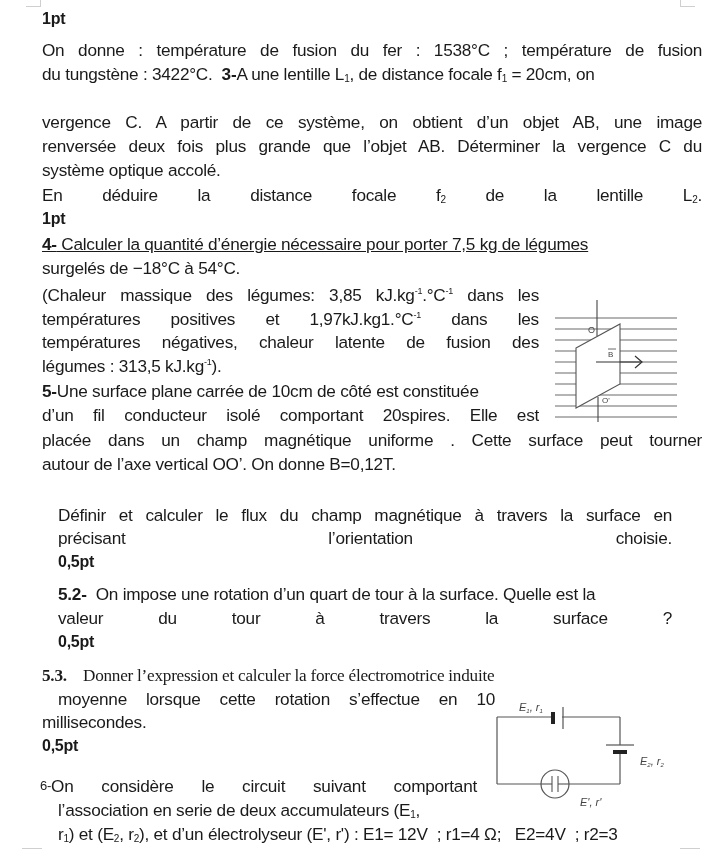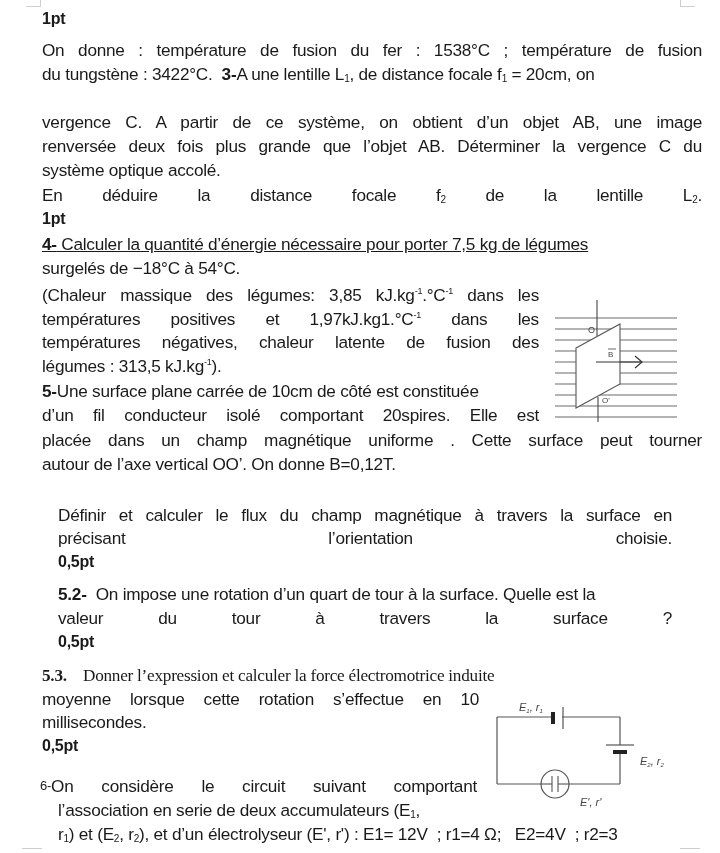--- a/index.html
+++ b/index.html
@@ -114,21 +114,21 @@
     <span>tour</span>
     <span>à</span>
     <span>travers</span>
     <span>la</span>
     <span>surface</span>
     <span>?</span>
   </div>
   <div class="ln ind pts" style="top:630px;">0,5pt</div>
 
   <div class="ln" style="top:664px;font-family:Liberation Serif, serif;"><span class="b">5.3.</span><span style="white-space:pre;">    Donner l’expression et calculer la force électromotrice induite</span></div>
-  <div class="ln narrow j" style="top:687px; width:437px;"><span>moyenne lorsque cette rotation s’effectue en 10</span></div>
+  <div class="ln narrow j" style="top:687px; width:437px;margin-left:16px;"><span>moyenne lorsque cette rotation s’effectue en 10</span></div>
   <div class="ln" style="top:710px;"><span>millisecondes.</span></div>
   <div class="ln pts" style="top:734px;">0,5pt</div>
 
   <svg style="position:absolute; left:490px; top:690px;" width="200" height="125" viewBox="490 690 200 125">
     <g stroke="#555" stroke-width="1.2" fill="none">
       <line x1="497" y1="717" x2="553" y2="717"></line>
       <line x1="562" y1="717" x2="620" y2="717"></line>
       <line x1="497" y1="717" x2="497" y2="784"></line>
       <line x1="620" y1="717" x2="620" y2="745"></line>
       <line x1="620" y1="752" x2="620" y2="784"></line>

